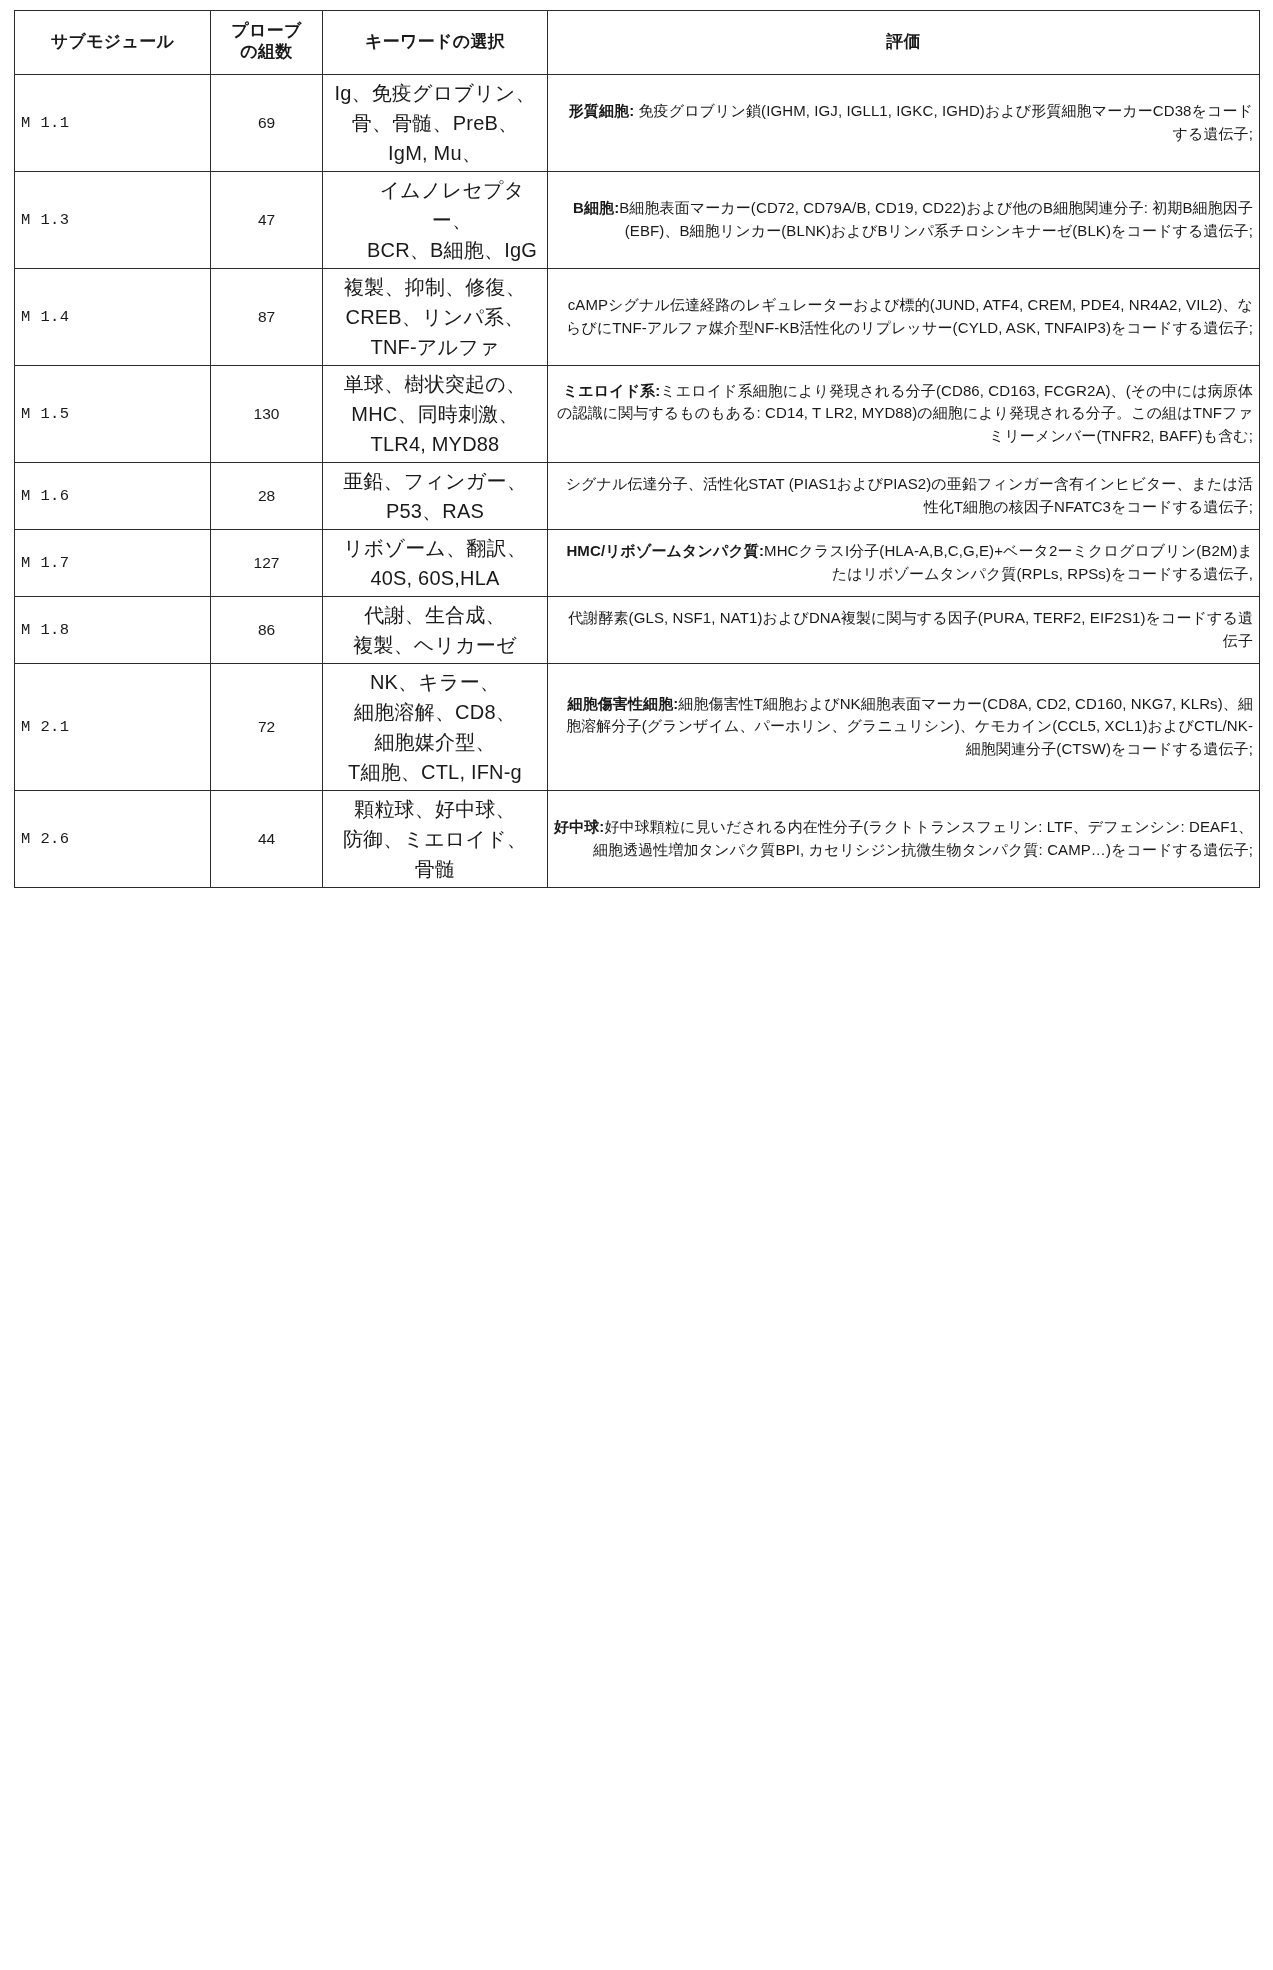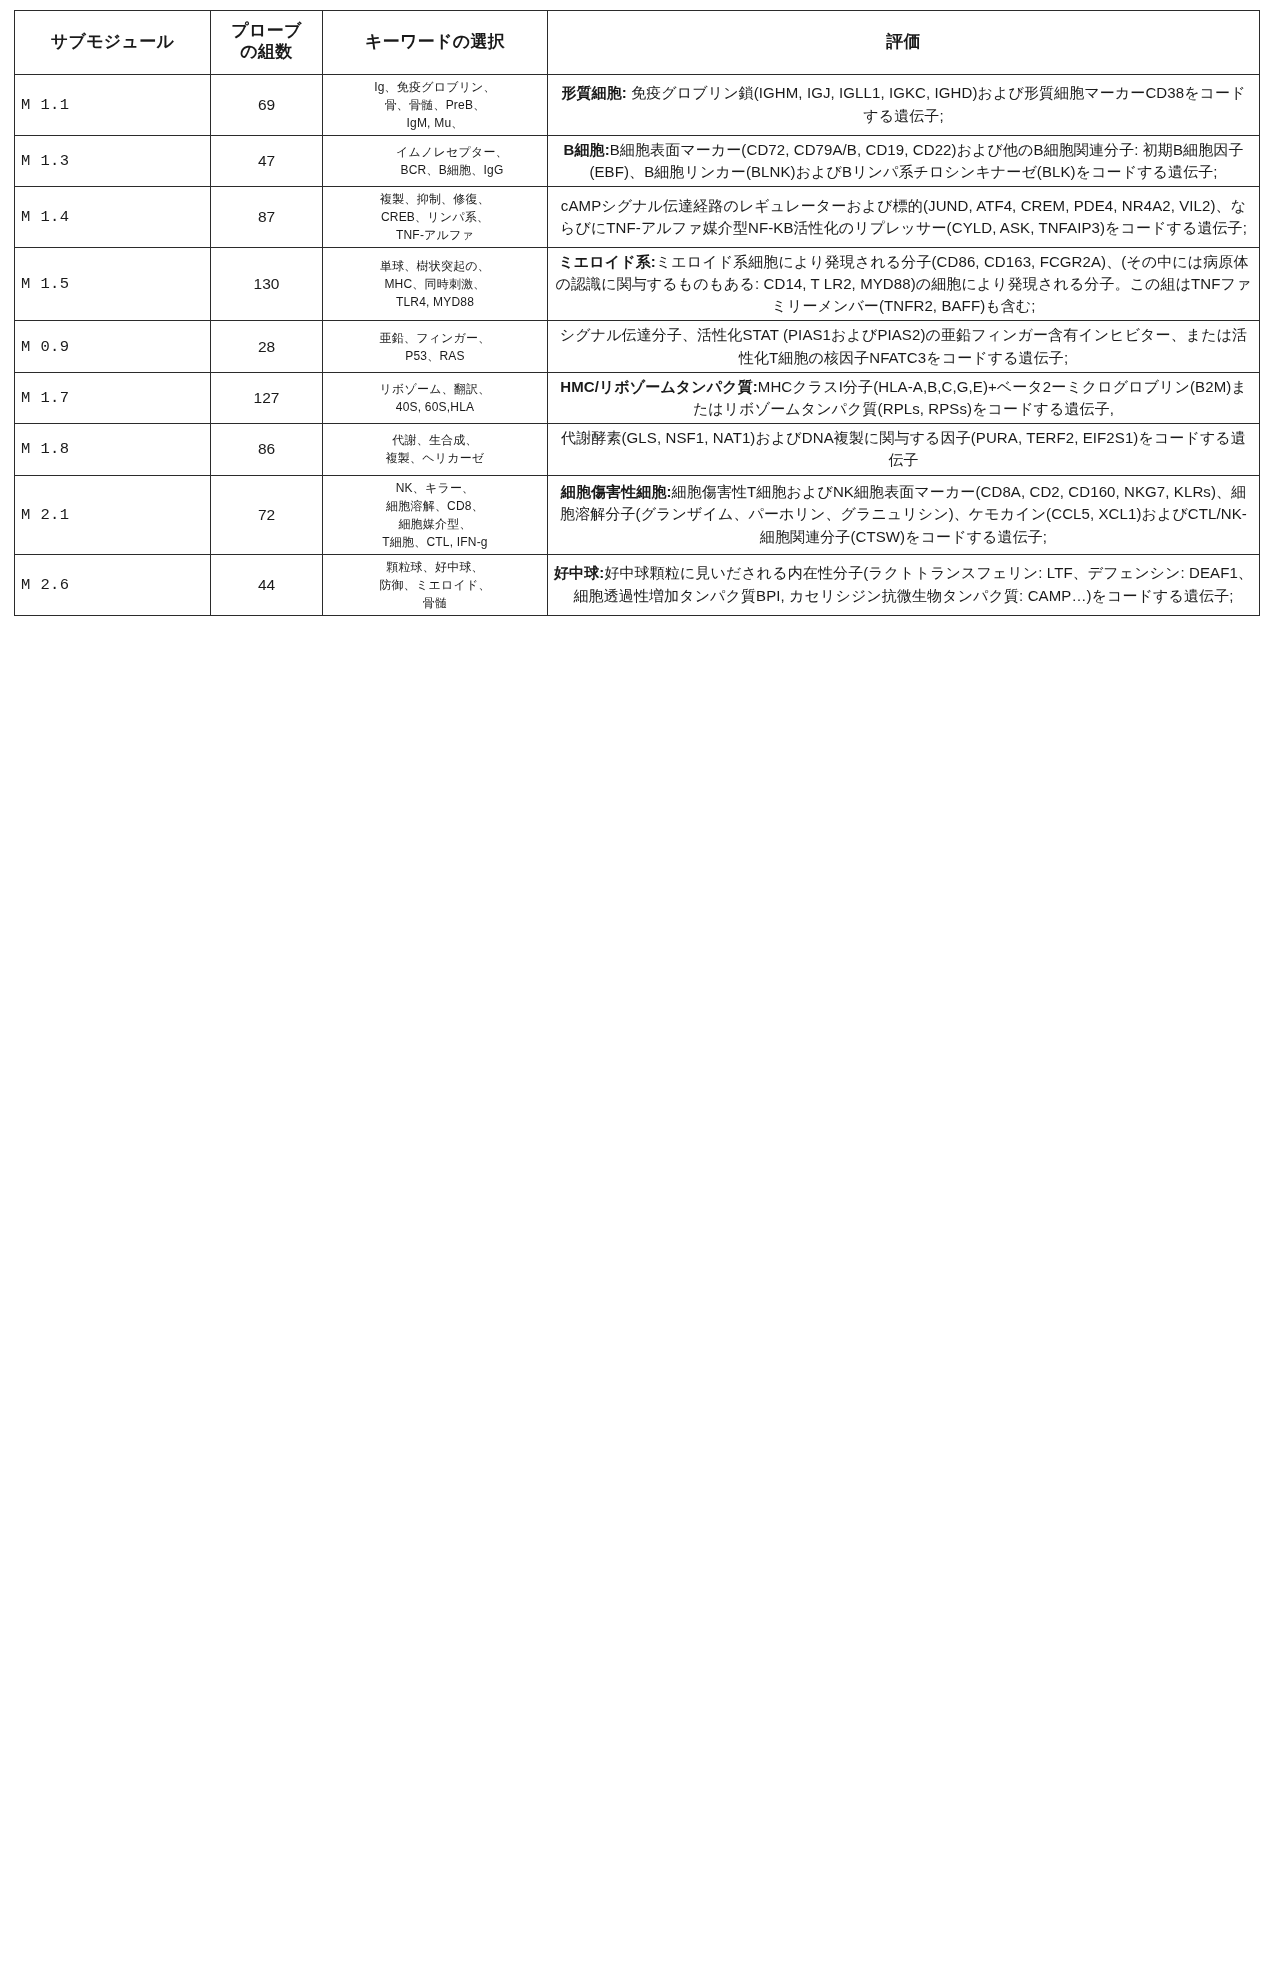--- a/index.html
+++ b/index.html
@@ -51,26 +51,26 @@
     letter-spacing: 0.4px;
     font-family: Liberation Mono, monospace;
   }
   td.probe-cell {
     text-align: center;
     font-size: 15.5px;
   }
   td.key-cell {
     text-align: center;
     line-height: 1.5;
-    font-size: 12px;
+    font-size: 20px;
     letter-spacing: 0.2px;
     padding: 6px 4px;
   }
   td.eval-cell {
-    text-align: center;
+    text-align: right;
     line-height: 1.48;
     font-size: 15px;
     letter-spacing: 0.1px;
     vertical-align: top;
     padding: 5px 6px 5px 7px;
   }
   td.eval-cell b {
     font-weight: bold;
   }
   
@@ -127,21 +127,21 @@
         </tr>
         <tr class="r-sep">
           <td class="sub-cell">M 1.5</td>
           <td class="probe-cell">130</td>
           <td class="key-cell" style="white-space: pre-line;">単球、樹状突起の、
 MHC、同時刺激、
 TLR4, MYD88</td>
           <td class="eval-cell"><b class="eval-lead">ミエロイド系:</b><span>ミエロイド系細胞により発現される分子(CD86, CD163, FCGR2A)、(その中には病原体の認識に関与するものもある: CD14, T LR2, MYD88)の細胞により発現される分子。この組はTNFファミリーメンバー(TNFR2, BAFF)も含む;</span></td>
         </tr>
         <tr class="r-sep">
-          <td class="sub-cell">M 0.9</td>
+          <td class="sub-cell">M 1.6</td>
           <td class="probe-cell">28</td>
           <td class="key-cell" style="white-space: pre-line;">亜鉛、フィンガー、
 P53、RAS</td>
           <td class="eval-cell"><span>シグナル伝達分子、活性化STAT (PIAS1およびPIAS2)の亜鉛フィンガー含有インヒビター、または活性化T細胞の核因子NFATC3をコードする遺伝子;</span></td>
         </tr>
         <tr class="r-sep">
           <td class="sub-cell">M 1.7</td>
           <td class="probe-cell">127</td>
           <td class="key-cell" style="white-space: pre-line;">リボゾーム、翻訳、
 40S, 60S,HLA</td>

